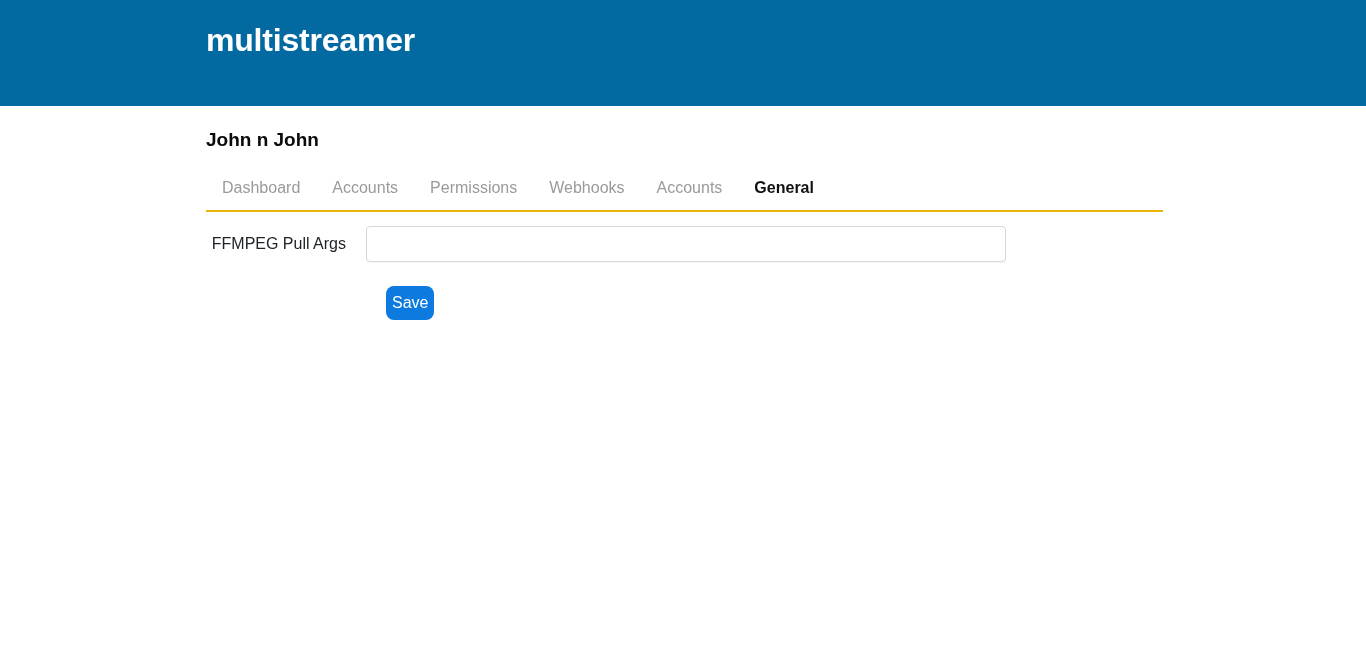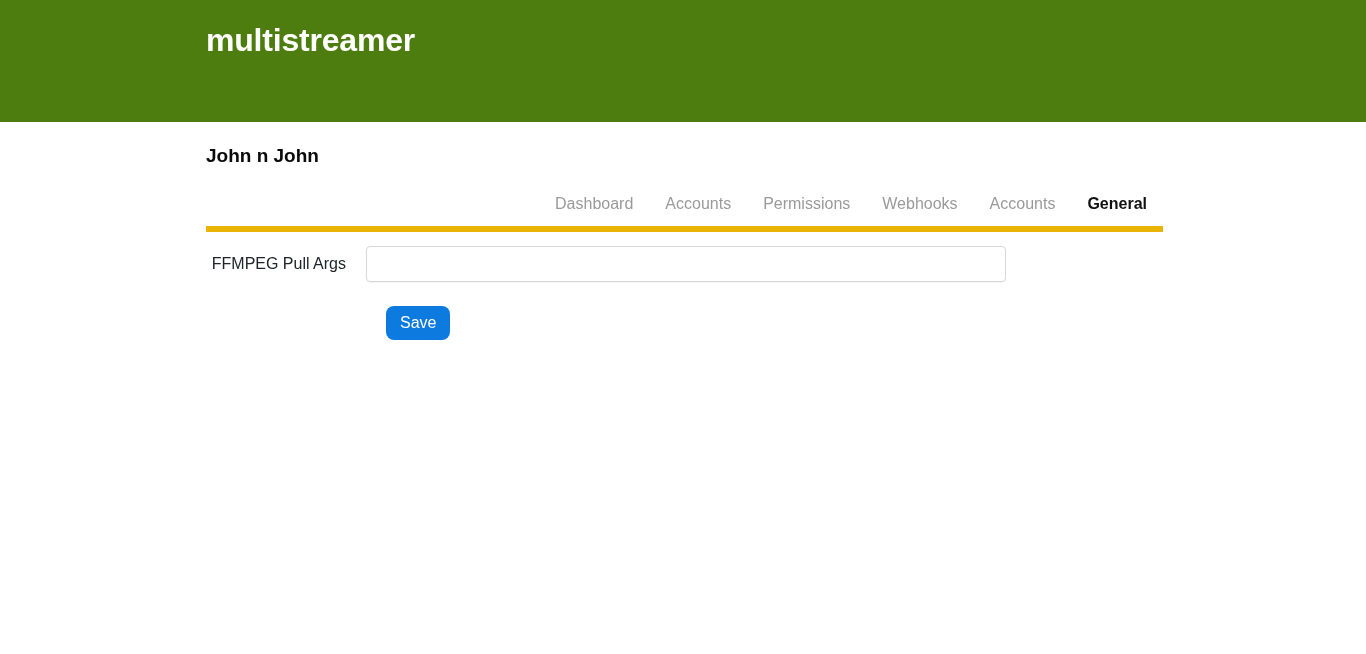--- a/index.html
+++ b/index.html
@@ -10,22 +10,22 @@
     width: 1366px;
     height: 654px;
     background: #ffffff;
     font-family: "Liberation Sans", sans-serif;
     color: #212529;
     overflow: hidden;
   }
 
   
   .site-header {
-    background: #4d7c0f;
-    height: 122px;
+    background: #0369a1;
+    height: 106px;
     box-sizing: border-box;
     padding: 0;
     position: relative;
   }
   .header-inner {
     width: 960px;
     margin: 0 auto;
     padding-left: 3px;
     box-sizing: border-box;
   }
@@ -62,26 +62,25 @@
     padding-top: 22px;
     font-size: 19px;
     line-height: 24px;
     font-weight: bold;
     color: #0b0b0b;
   }
 
   
   .tabs {
     margin-top: 22px;
-    border-bottom: 6px solid #eab308;
+    border-bottom: 2px solid #eab308;
     padding-bottom: 0;
     display: flex;
     align-items: flex-end;
     height: 36px;
-    justify-content: flex-end;
   }
   .tab {
     font-size: 16px;
     line-height: 20px;
     color: #9a9a9a;
     text-decoration: none;
     padding: 0 16px 12px 16px;
     display: inline-block;
     white-space: nowrap;
   }
@@ -128,21 +127,21 @@
   }
   .btn-save {
     margin-left: 180px;
     background: #0d7ae0;
     border: none;
     border-radius: 8px;
     color: #ffffff;
     font-size: 16px;
     font-family: "Liberation Sans", sans-serif;
     line-height: 20px;
-    padding: 7px 14px;
+    padding: 7px 6px;
     cursor: pointer;
   }
 </style>
 </head>
 <body>
 
 <div class="site-header">
   <div class="header-inner">
     <h1 class="site-title">multistreamer</h1>
   </div>

